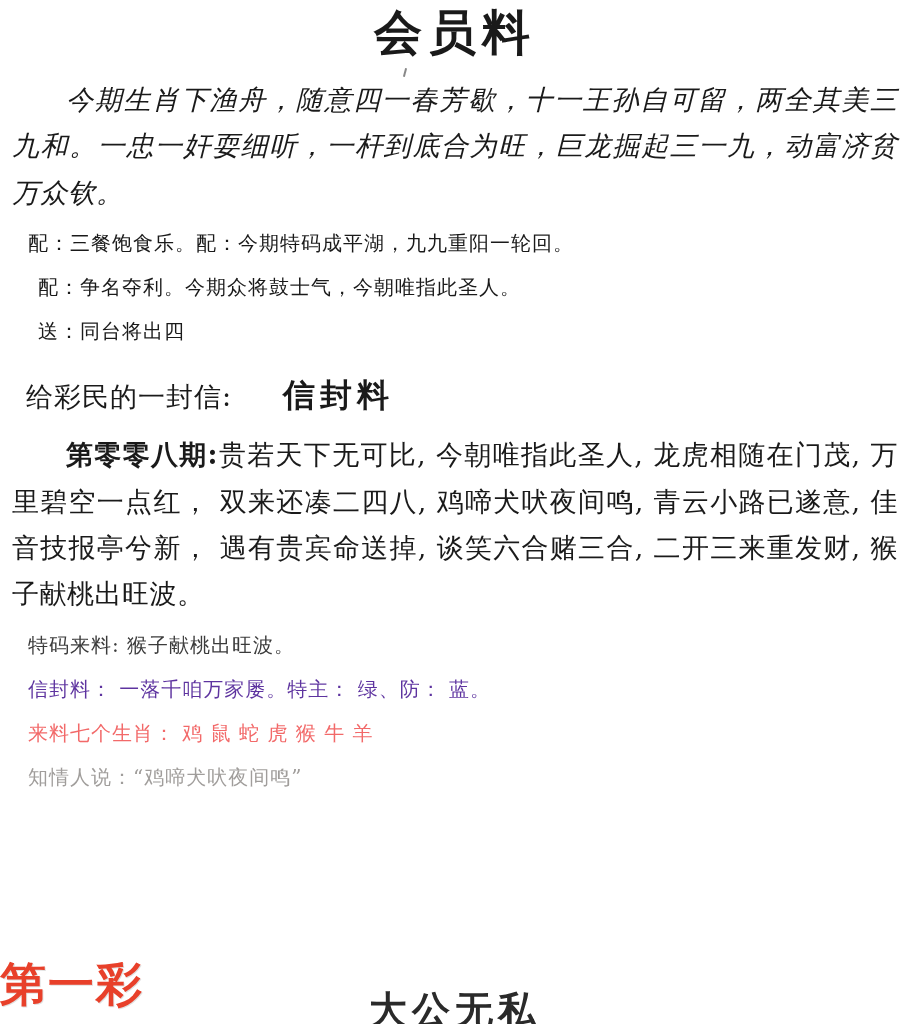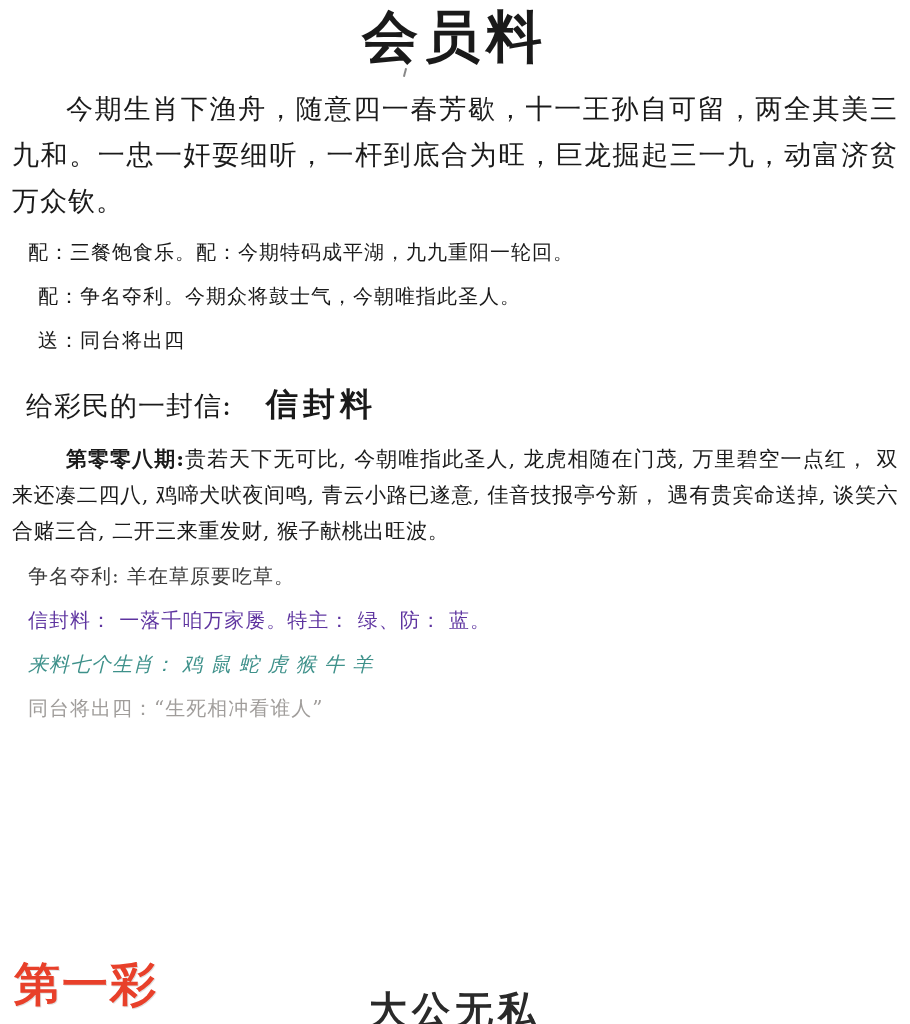--- a/index.html
+++ b/index.html
@@ -19,81 +19,82 @@
     position: relative;
     width: 910px;
     height: 1024px;
     box-sizing: border-box;
     padding: 0 12px;
   }
   .title {
     text-align: center;
     font-family: "DejaVu Serif", serif;
     font-weight: bold;
-    font-size: 56px;
+    font-size: 48px;
     letter-spacing: 6px;
     margin: 6px 0 0 0;
     line-height: 1.1;
   }
   .poem {
     margin-top: 18px;
     font-size: 27px;
     line-height: 1.72;
     text-align: justify;
     text-indent: 54px;
     letter-spacing: 1px;
+    font-style: italic;
   }
   .line {
     font-size: 20px;
     line-height: 1.70;
     letter-spacing: 1px;
     margin-top: 10px;
     padding-left: 16px;
   }
   .line.indent-sm {
     padding-left: 26px;
   }
   .letter-head {
     margin-top: 26px;
     display: flex;
     align-items: baseline;
-    gap: 34px;
+    gap: 51px;
     padding-left: 14px;
   }
   .letter-head .lead {
     font-size: 27px;
     letter-spacing: 1px;
   }
   .letter-head .sub-title {
     font-weight: bold;
     font-size: 32px;
     letter-spacing: 5px;
     font-family: "DejaVu Serif", serif;
   }
   .body-text {
     margin-top: 14px;
-    font-size: 21px;
+    font-size: 27px;
     line-height: 1.72;
     text-align: justify;
     text-indent: 54px;
     letter-spacing: 0.5px;
   }
   .body-text b {
     font-weight: bold;
   }
   .faded-1 { color: #3b3b3b; }
   .faded-2 { color: #4c1d95; opacity: 0.9; }
-  .faded-3 { color: #0f766e; opacity: 0.8; font-style: italic; }
+  .faded-3 { color: #ef4444; opacity: 0.8; }
   .faded-4 { color: #7c7875; opacity: 0.72; }
   .hand {
     font-family: "DejaVu Serif", serif;
   }
   .watermark {
     position: absolute;
-    left: 14px;
+    left: 0;
     bottom: 14px;
     display: flex;
     align-items: center;
     gap: 1px;
     z-index: 5;
   }
   .wm-red {
     color: #e8402a;
     font-weight: bold;
     font-size: 46px;
@@ -147,24 +148,24 @@
 
   <div class="letter-head">
     <span class="lead">给彩民的一封信:</span>
     <span class="sub-title">信封料</span>
   </div>
 
   <div class="body-text">
     <b>第零零八期:</b><span>贵若天下无可比, 今朝唯指此圣人, 龙虎相随在门茂, 万里碧空一点红， 双来还凑二四八, 鸡啼犬吠夜间鸣, 青云小路已遂意, 佳音技报亭兮新， 遇有贵宾命送掉, 谈笑六合赌三合, 二开三来重发财, 猴子献桃出旺波。</span>
   </div>
 
-  <div class="line faded-1">争名夺利: 羊在草原要吃草。</div>
+  <div class="line faded-1">特码来料: 猴子献桃出旺波。</div>
   <div class="line faded-2">信封料： 一落千咱万家屡。特主： 绿、防： 蓝。</div>
   <div class="line faded-3">来料七个生肖： 鸡 鼠 蛇 虎 猴 牛 羊</div>
-  <div class="line faded-4 hand">同台将出四：“生死相冲看谁人”</div>
+  <div class="line faded-4 hand">知情人说：“鸡啼犬吠夜间鸣”</div>
 
   <div class="watermark">
     <span class="wm-red">第一彩</span>
   </div>
 
   <div class="footer-title">大公无私</div>
 
 </div>
 
 </body></html>

